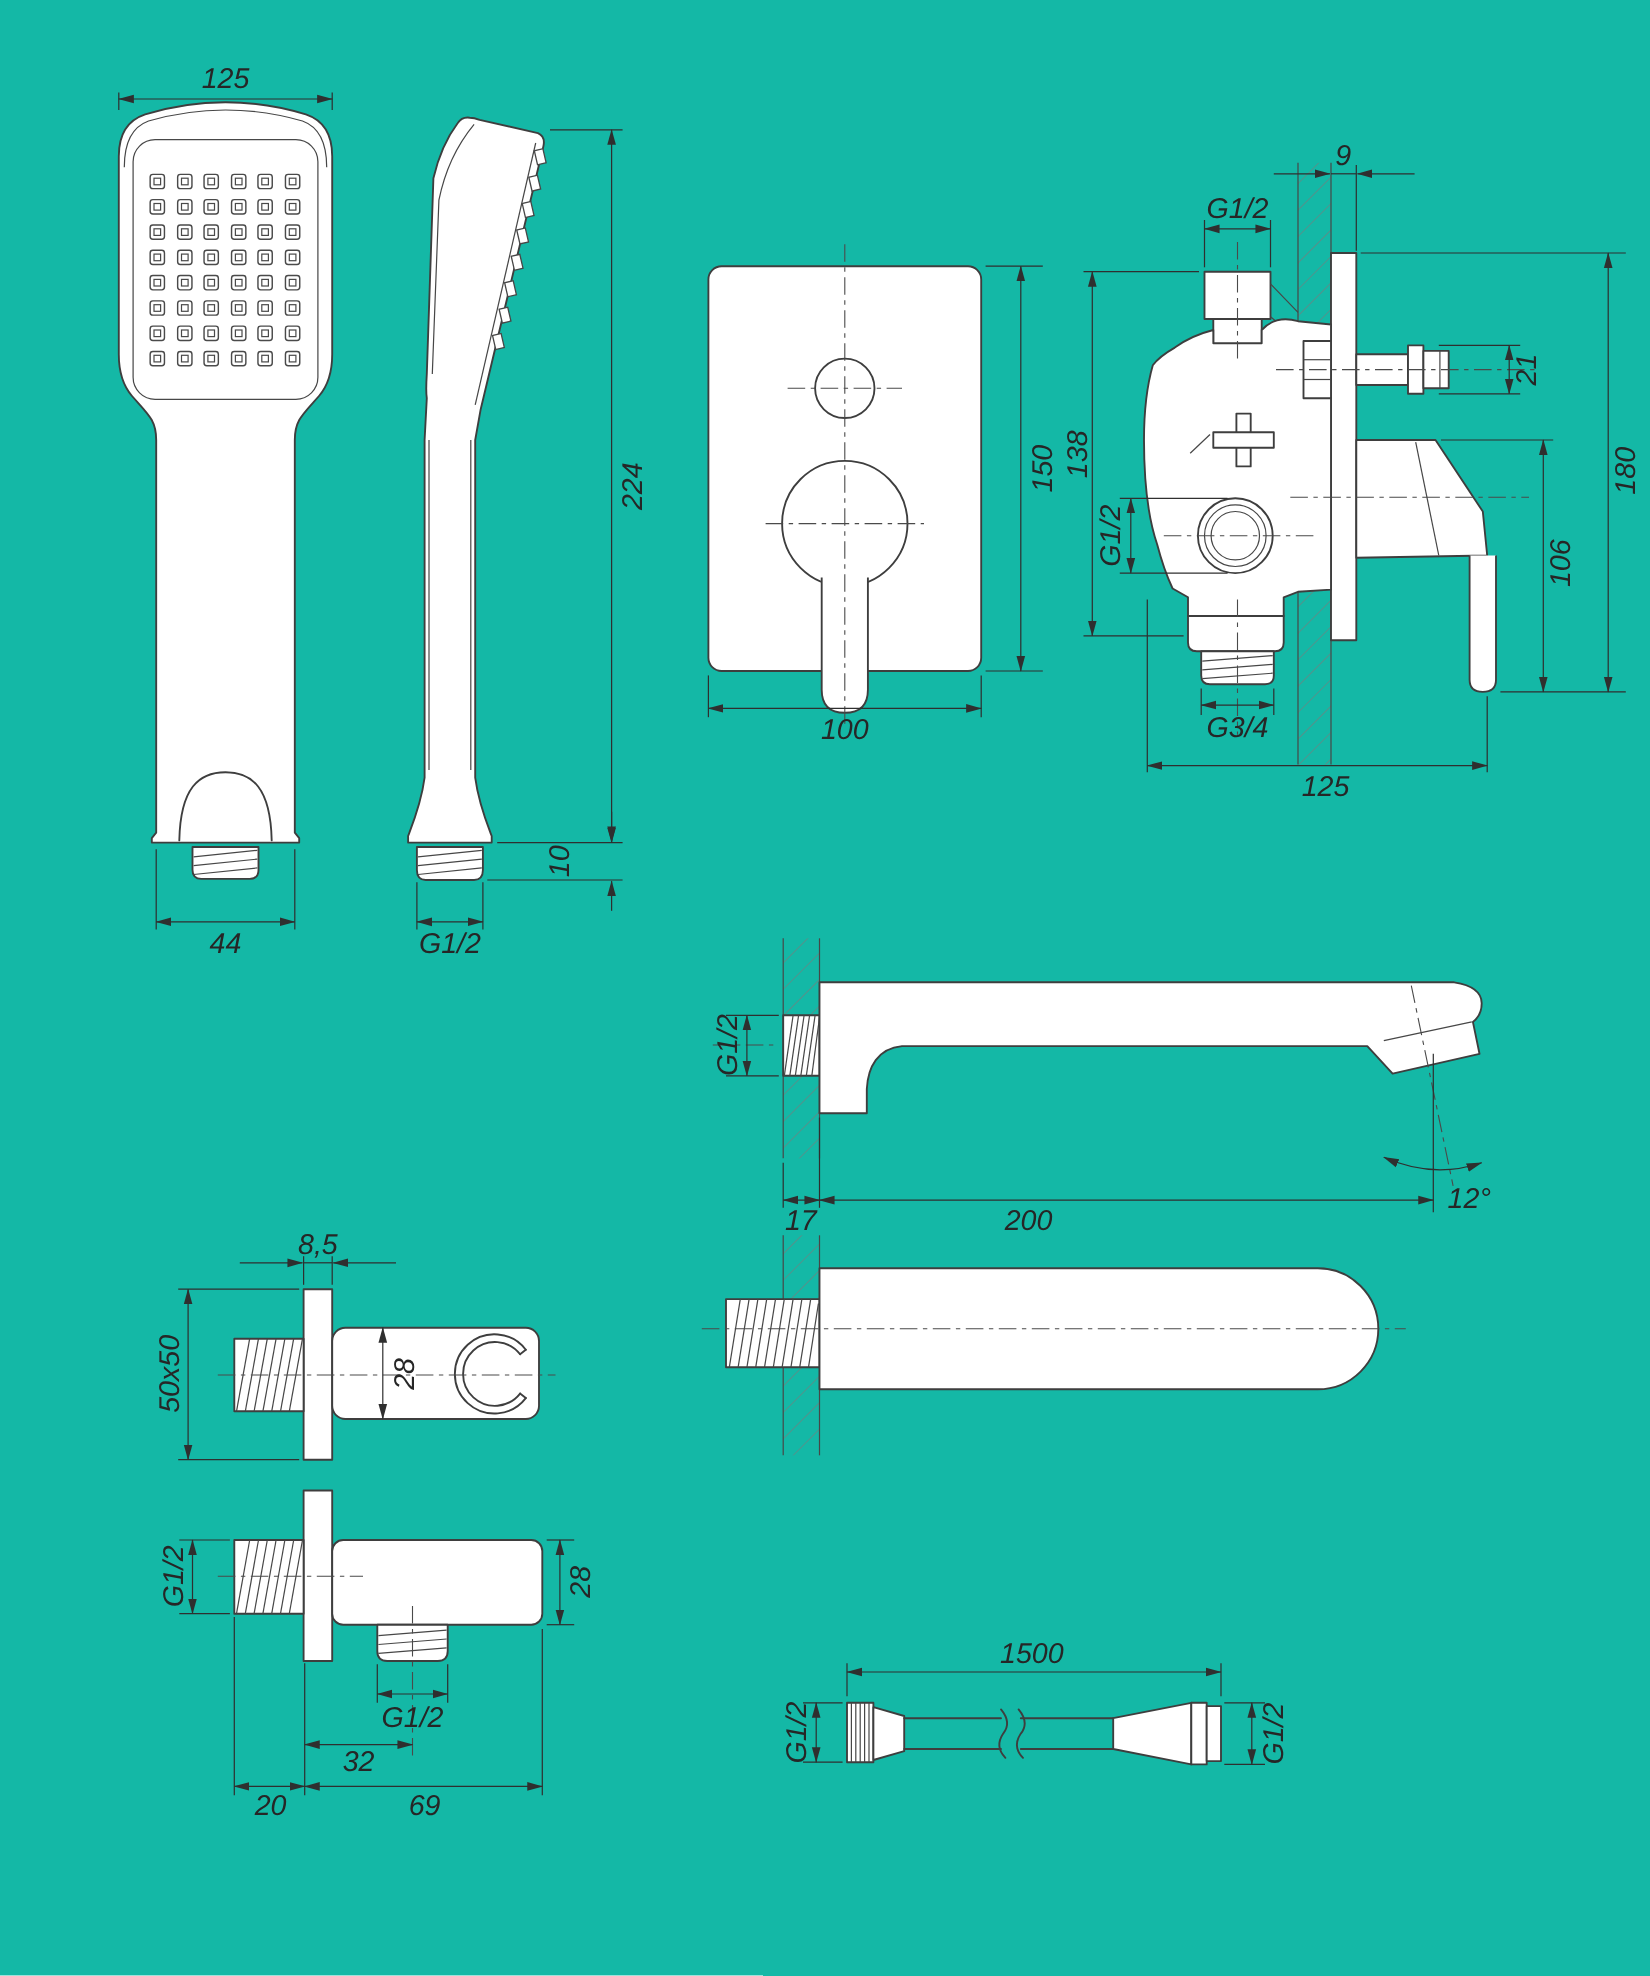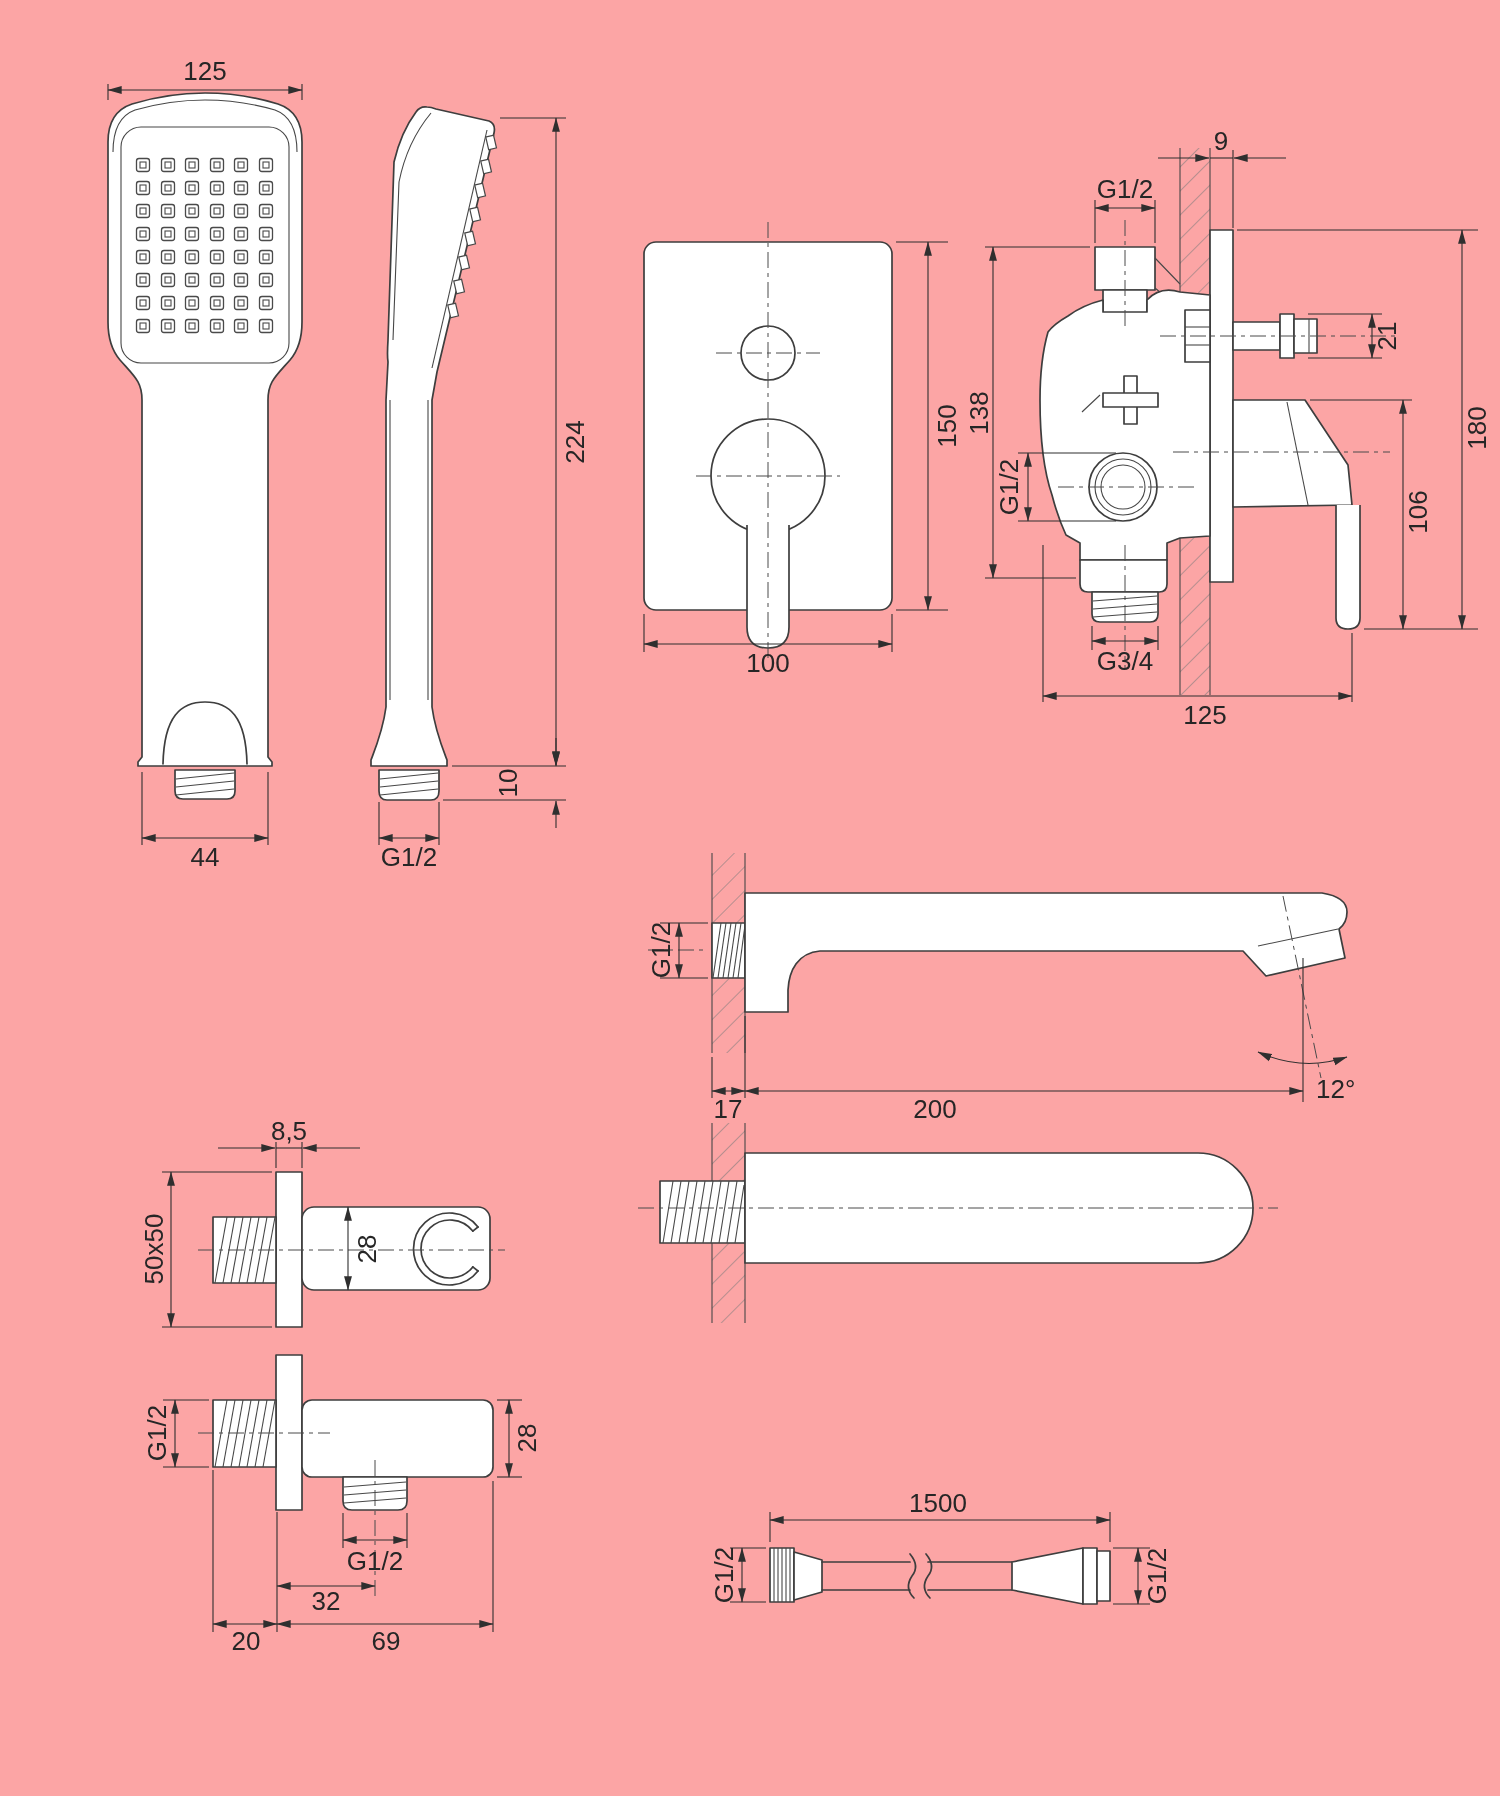--- a/index.html
+++ b/index.html
@@ -1,17 +1,17 @@
 <!DOCTYPE html>
 <html><head>
 <meta charset="utf-8">
 <style>
   html,body{margin:0;padding:0;background:#fff;}
-  .stage{position:relative;width:1500px;height:1796px;background:#fca5a5;overflow:hidden;
-         font-family:"Liberation Sans", sans-serif;}
+  .stage{position:relative;width:1500px;height:1796px;background:#14b8a6;overflow:hidden;
+         font-family:"Liberation Sans", sans-serif;font-style:italic;}
   svg{position:absolute;inset:0;}
   svg text{font-family:"Liberation Sans", sans-serif;font-size:26px;fill:#262626;}
   .ol{fill:#ffffff;stroke:#3e3e3e;stroke-width:1.7;stroke-linejoin:round;}
   .oln{fill:none;stroke:#3e3e3e;stroke-width:1.7;stroke-linejoin:round;stroke-linecap:round;}
   .det{fill:none;stroke:#474747;stroke-width:1.1;}
   .dim{fill:none;stroke:#2f2f2f;stroke-width:1.1;}
   .cl{fill:none;stroke:#4a4a4a;stroke-width:1;stroke-dasharray:16 5 4 5;}
 </style>
 </head>
 <body>

